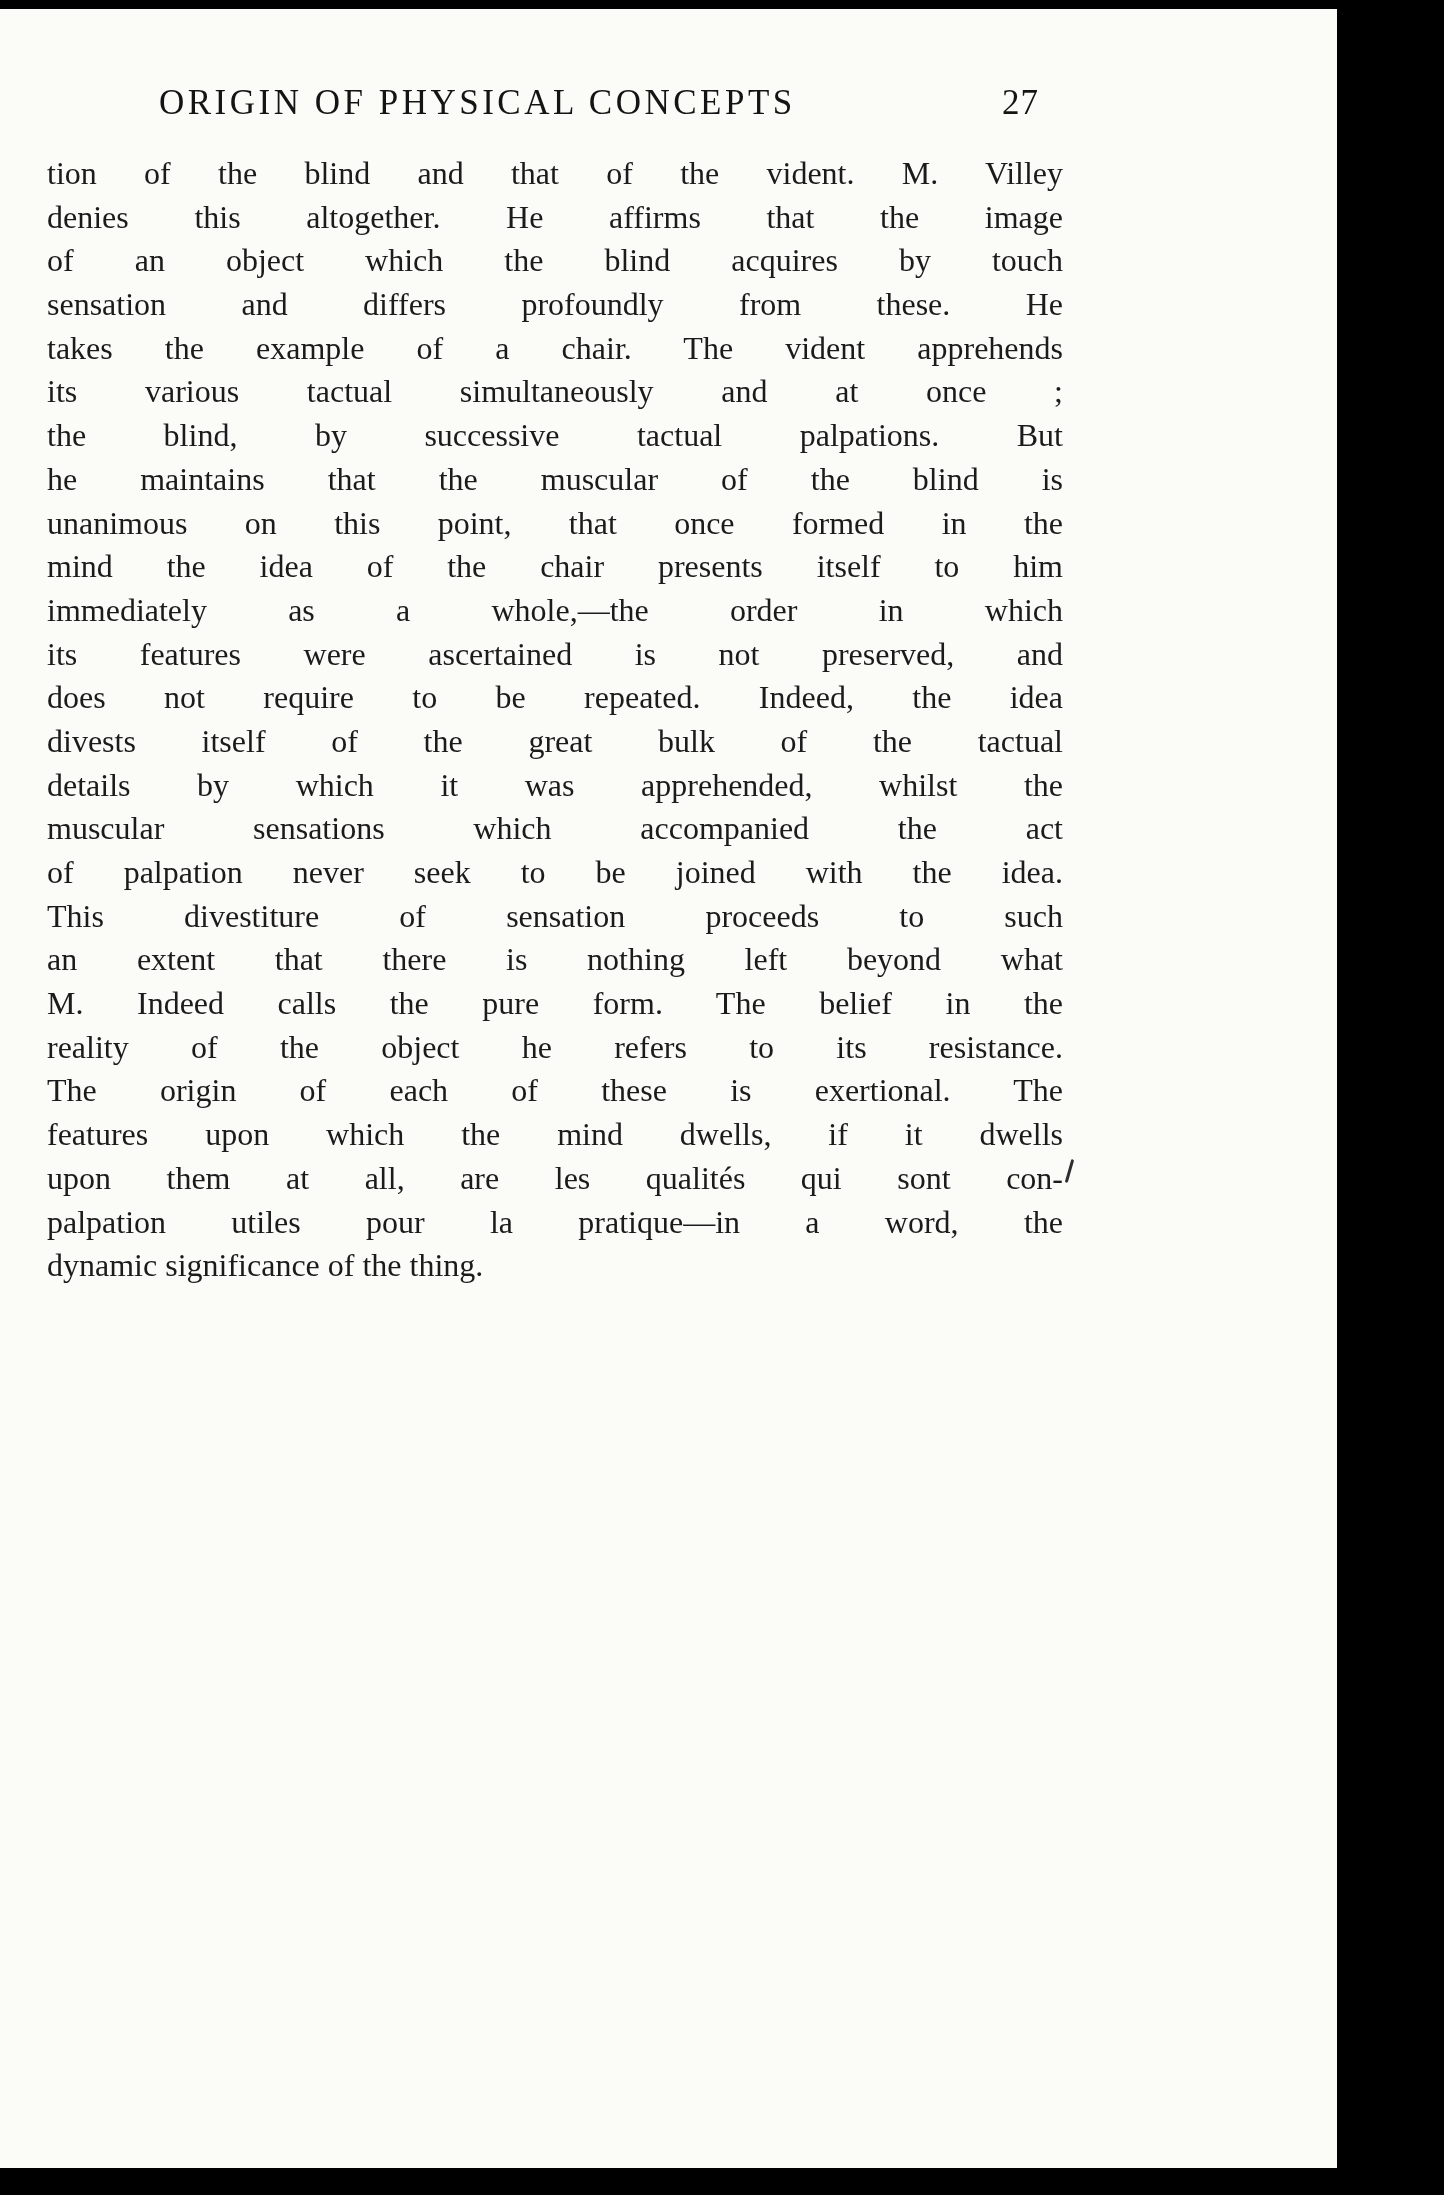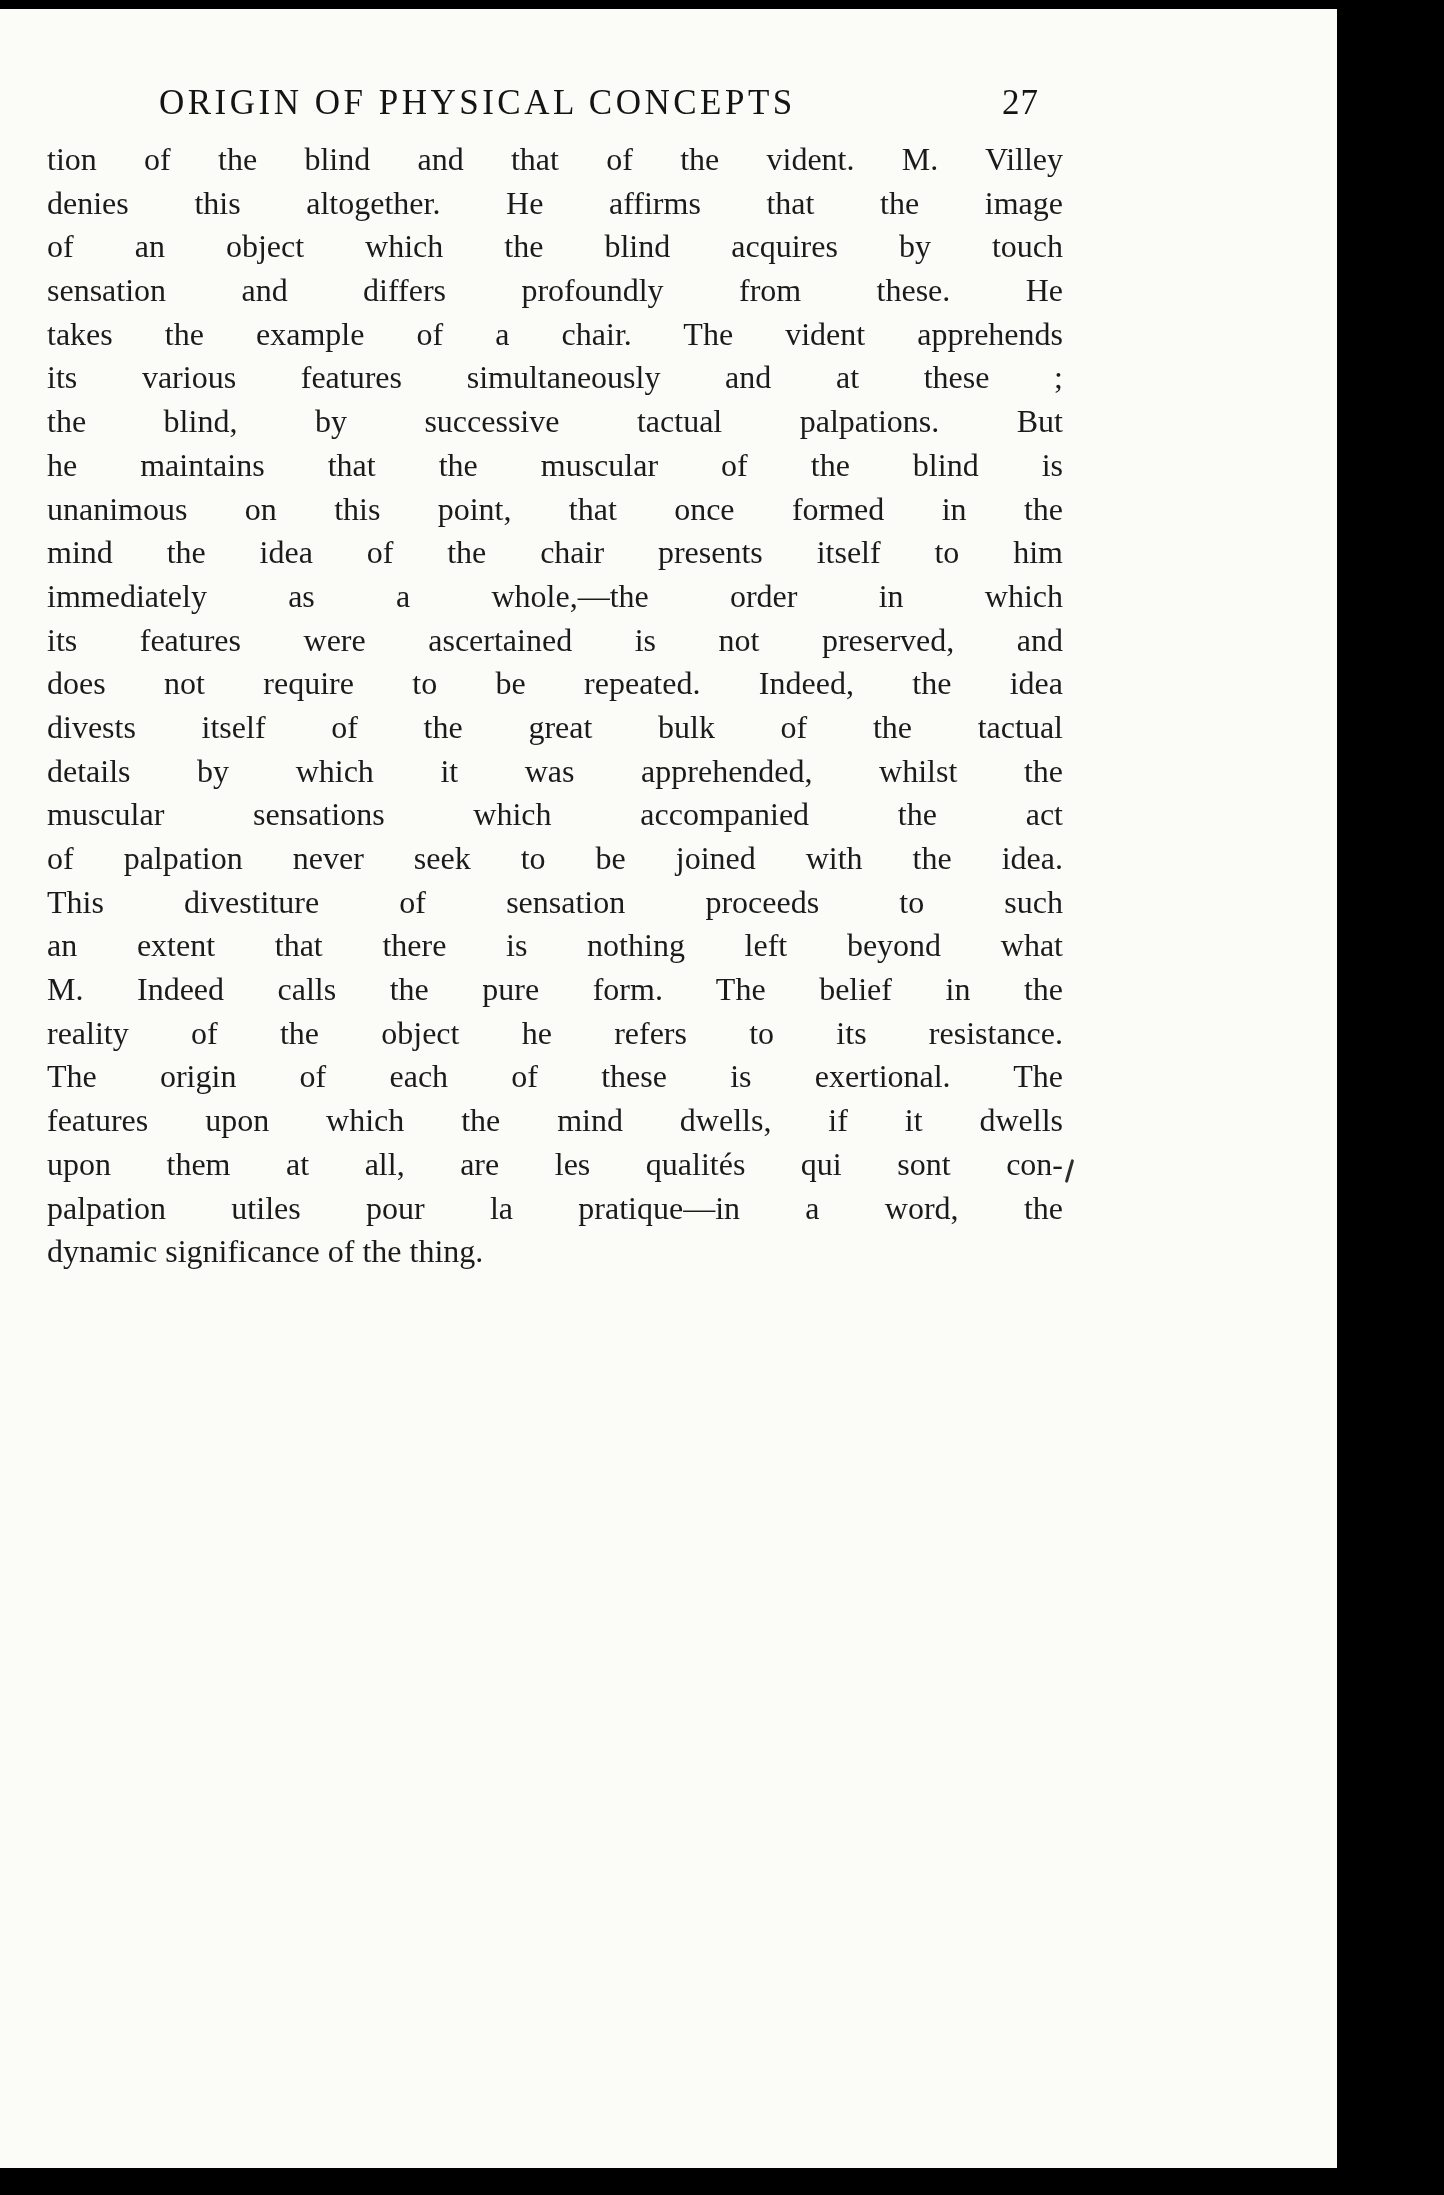--- a/index.html
+++ b/index.html
@@ -63,21 +63,21 @@
   .running-head .title {
     margin-left: 112px;
     white-space: nowrap;
   }
   .running-head .folio {
     margin-left: auto;
     margin-right: 24px;
     letter-spacing: 1px;
   }
   .body-text {
-    margin-top: 15px;
+    margin-top: 29px;
     font-size: 32px;
     color: #1b1b1b;
   }
   .body-text .line {
     height: 43.7px;
     line-height: 43.7px;
     text-align: justify;
     text-align-last: justify;
     white-space: normal;
   }
@@ -110,21 +110,21 @@
       <div class="running-head">
         <span class="title">ORIGIN OF PHYSICAL CONCEPTS</span>
         <span class="folio">27</span>
       </div>
       <div class="body-text">
           <div class="line"><span>tion of the blind and that of the vident.  M. Villey</span></div>
           <div class="line"><span>denies this altogether.  He affirms that the image</span></div>
           <div class="line"><span>of an object which the blind acquires by touch</span></div>
           <div class="line"><span>sensation and differs profoundly from these.  He</span></div>
           <div class="line"><span>takes the example of a chair.  The vident apprehends</span></div>
-          <div class="line"><span>its various features simultaneously and at these ;</span></div>
+          <div class="line"><span>its various tactual simultaneously and at once ;</span></div>
           <div class="line"><span>the blind, by successive tactual palpations.  But</span></div>
           <div class="line"><span>he maintains that the muscular of the blind is</span></div>
           <div class="line"><span>unanimous on this point, that once formed in the</span></div>
           <div class="line"><span>mind the idea of the chair presents itself to him</span></div>
           <div class="line"><span>immediately as a whole,—the order in which</span></div>
           <div class="line"><span>its features were ascertained is not preserved, and</span></div>
           <div class="line"><span>does not require to be repeated.  Indeed, the idea</span></div>
           <div class="line"><span>divests itself of the great bulk of the tactual</span></div>
           <div class="line"><span>details by which it was apprehended, whilst the</span></div>
           <div class="line"><span>muscular sensations which accompanied the act</span></div>

